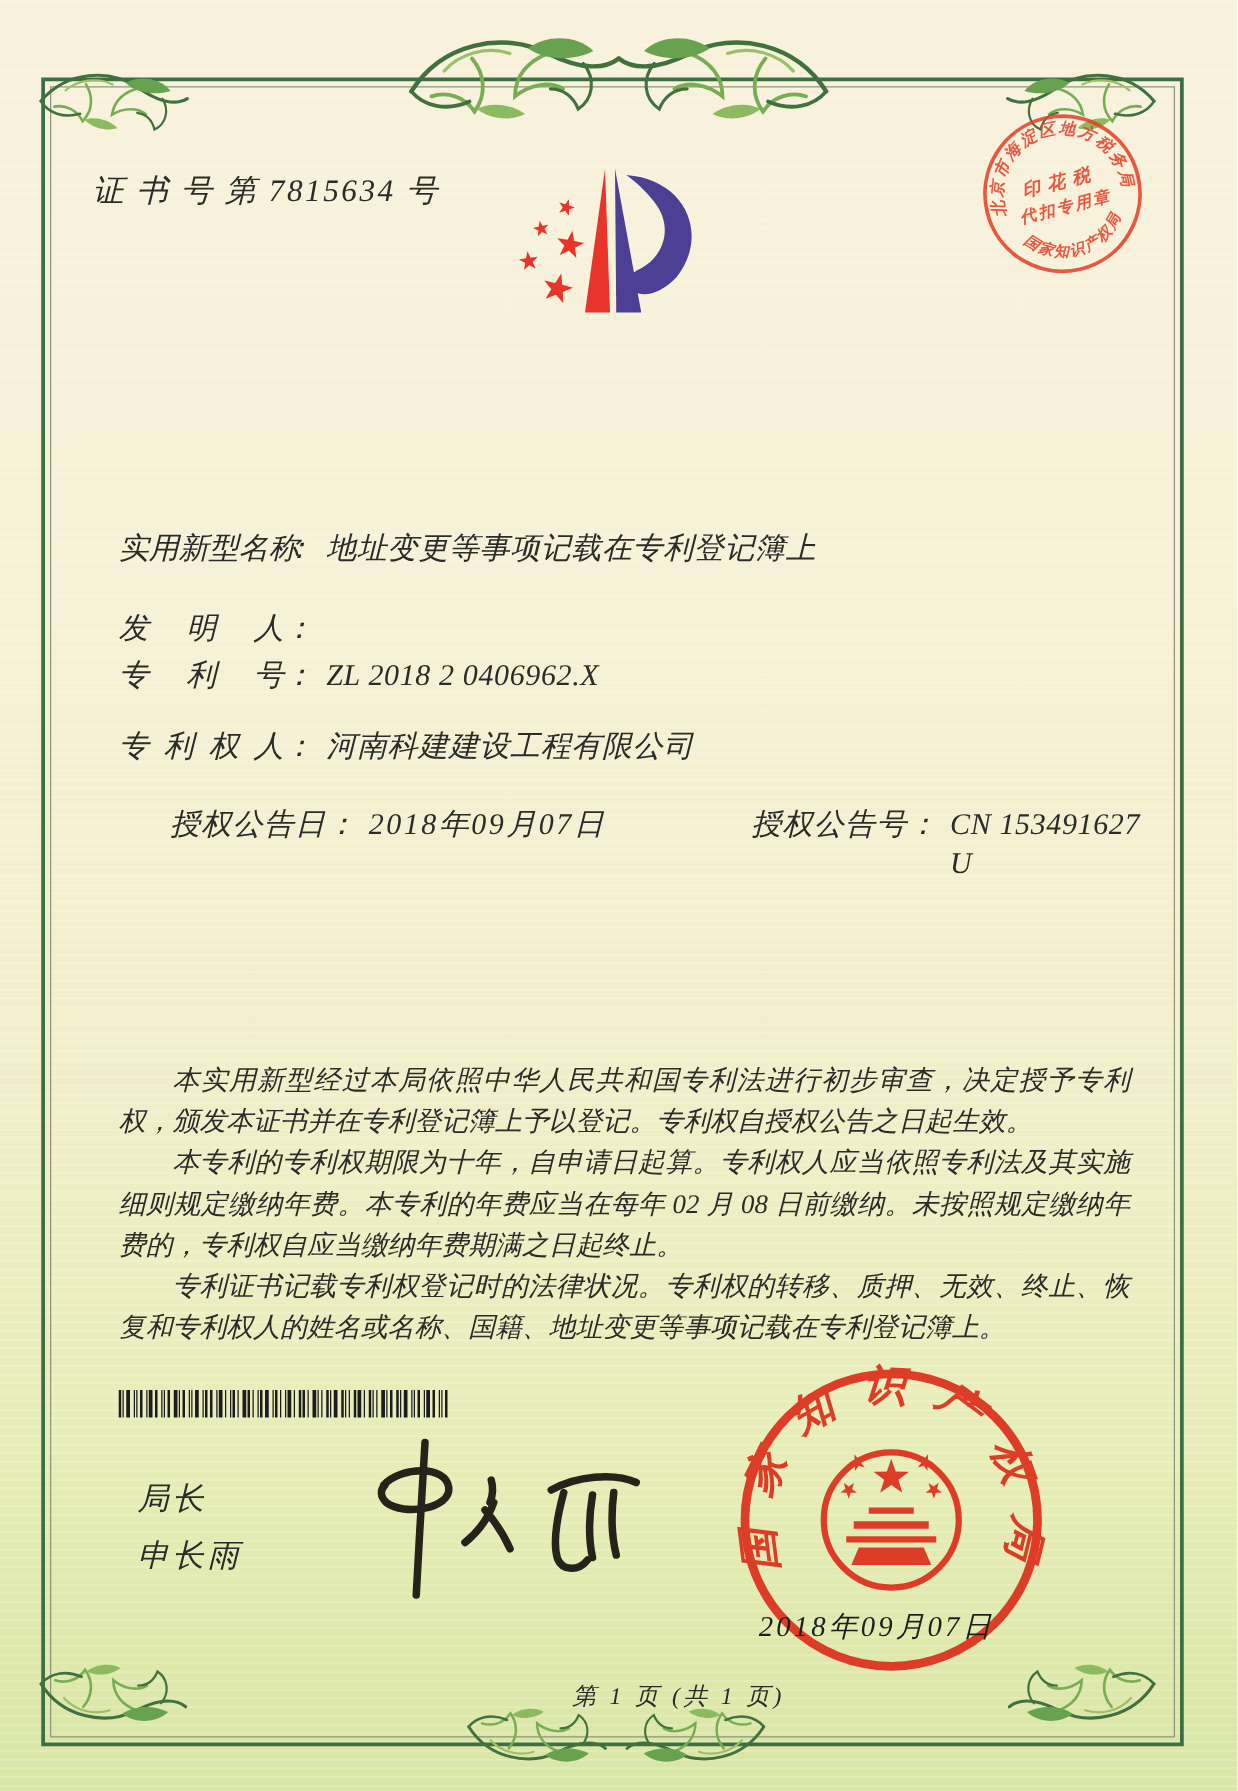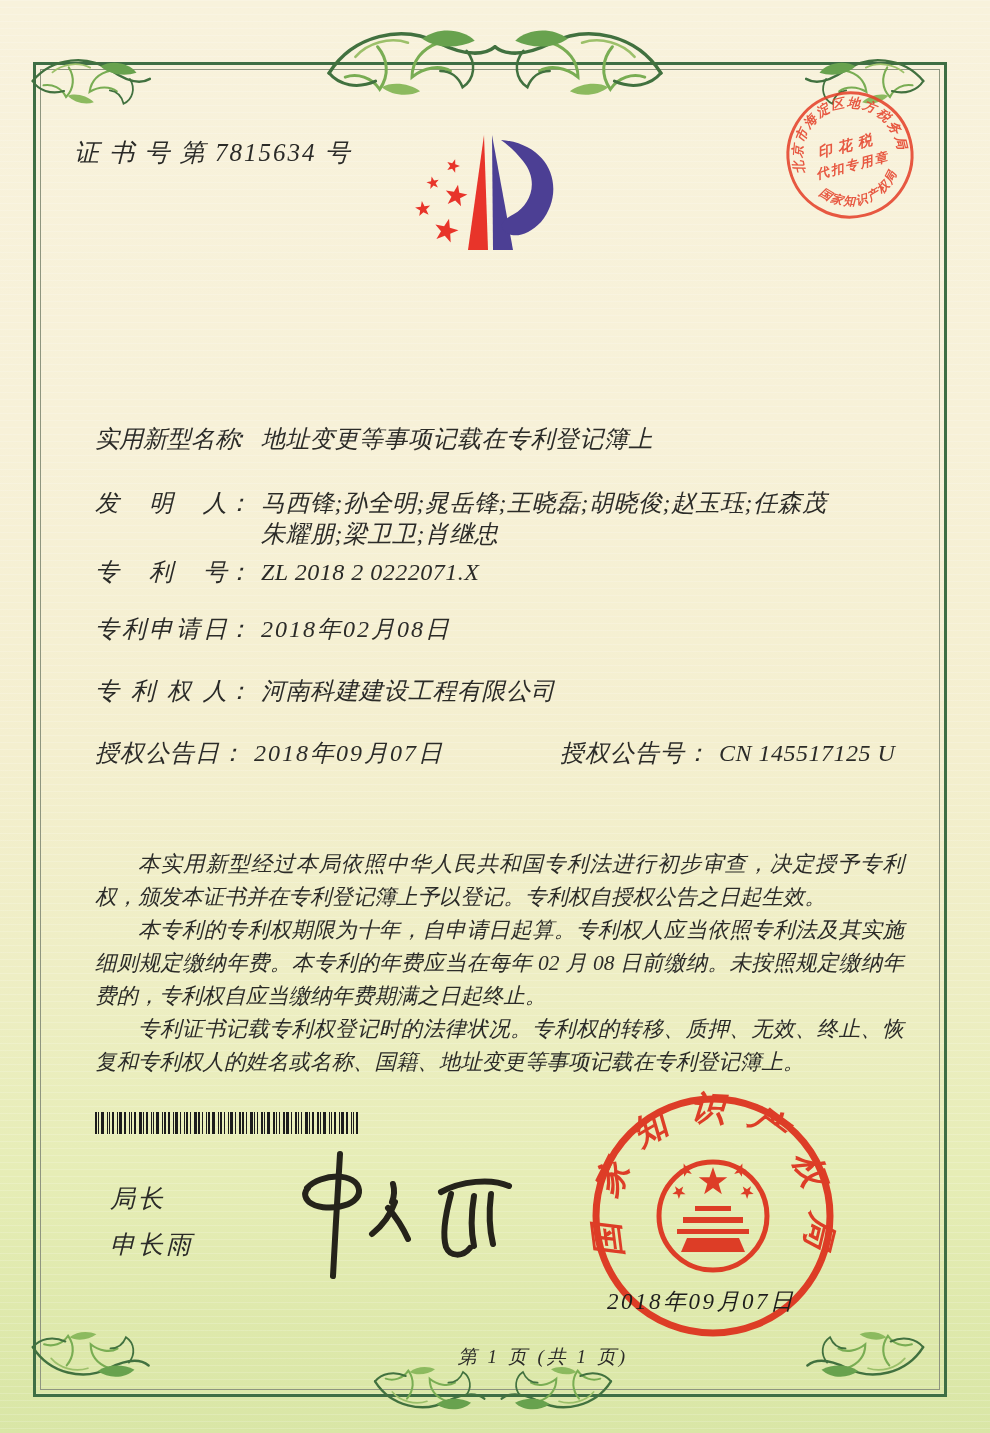--- a/index.html
+++ b/index.html
@@ -25,21 +25,21 @@
   .logo-box{left:413px; top:130px; z-index:2;}
   .tax-stamp{left:775px; top:80px; z-index:4; transform:rotate(-14deg); opacity:.88;}
   
   .fields{position:absolute; left:95px; top:424px; right:75px; font-size:24px; line-height:31px; z-index:2;}
   .frow{margin:0 0 33px 0; display:flex; align-items:flex-start;}
   .frow.tight{margin-bottom:7px;}
   .frow.m26{margin-bottom:26px;}
   .frow.m31{margin-bottom:31px;}
   .flabel{flex:0 0 auto; white-space:nowrap;}
   .flabel-text{display:inline-block; width:132px; text-align:justify; text-align-last:justify;}
-  .flabel-text.compact{width:auto; text-align:right; text-align-last:auto; letter-spacing:1px;}
+  .flabel-text.compact{width:auto; text-align:right; text-align-last:auto; letter-spacing:1px;margin-left:41px;}
   .fvalue{margin-left:10px; letter-spacing:.5px;}
   .fvalue.preline{white-space:pre-line;}
   .fvalue.date{letter-spacing:2px;}
   .grant-row{position:relative; margin-bottom:0;}
   .grant-no{position:absolute; left:465px; top:0; display:flex;}
   
   .paras{position:absolute; left:95px; top:848px; right:86px; font-size:21.5px; line-height:33px; text-align:justify; z-index:2;}
   .paras p{margin:0; text-indent:2em;}
   
   .barcode{left:95px; top:1112px; width:272px; height:22px; display:flex; align-items:stretch; z-index:2;}
@@ -139,41 +139,35 @@
   </svg>
 
 
   <div class="fields">
     <div class="frow">
       <span class="flabel"><span class="flabel-text">实用新型名称</span><span>：</span></span>
       <span class="fvalue">地址变更等事项记载在专利登记簿上</span>
     </div>
     <div class="frow tight">
       <span class="flabel"><span class="flabel-text">发明人</span><span>：</span></span>
-      <span class="fvalue preline">马西锋;孙全明;晁岳锋;王晓磊;胡晓俊;赵玉珏;任森茂
-朱耀朋;梁卫卫;肖继忠</span>
     </div>
     <div class="frow m26">
       <span class="flabel"><span class="flabel-text">专利号</span><span>：</span></span>
-      <span class="fvalue">ZL 2018 2 0222071.X</span>
-    </div>
-    <div class="frow m31">
-      <span class="flabel"><span class="flabel-text">专利申请日</span><span>：</span></span>
-      <span class="fvalue date">2018年02月08日</span>
+      <span class="fvalue">ZL 2018 2 0406962.X</span>
     </div>
     <div class="frow m31">
       <span class="flabel"><span class="flabel-text">专利权人</span><span>：</span></span>
       <span class="fvalue">河南科建建设工程有限公司</span>
     </div>
     <div class="frow grant-row">
       <span class="flabel"><span class="flabel-text compact">授权公告日</span><span>：</span></span>
       <span class="fvalue date">2018年09月07日</span>
       <span class="grant-no">
         <span class="flabel"><span class="flabel-text compact">授权公告号</span><span>：</span></span>
-        <span class="fvalue">CN 145517125 U</span>
+        <span class="fvalue">CN 153491627 U</span>
       </span>
     </div>
   </div>
 
   <div class="paras">
     <p>本实用新型经过本局依照中华人民共和国专利法进行初步审查，决定授予专利权，颁发本证书并在专利登记簿上予以登记。专利权自授权公告之日起生效。</p>
     <p>本专利的专利权期限为十年，自申请日起算。专利权人应当依照专利法及其实施细则规定缴纳年费。本专利的年费应当在每年 02 月 08 日前缴纳。未按照规定缴纳年费的，专利权自应当缴纳年费期满之日起终止。</p>
     <p>专利证书记载专利权登记时的法律状况。专利权的转移、质押、无效、终止、恢复和专利权人的姓名或名称、国籍、地址变更等事项记载在专利登记簿上。</p>
   </div>
 

